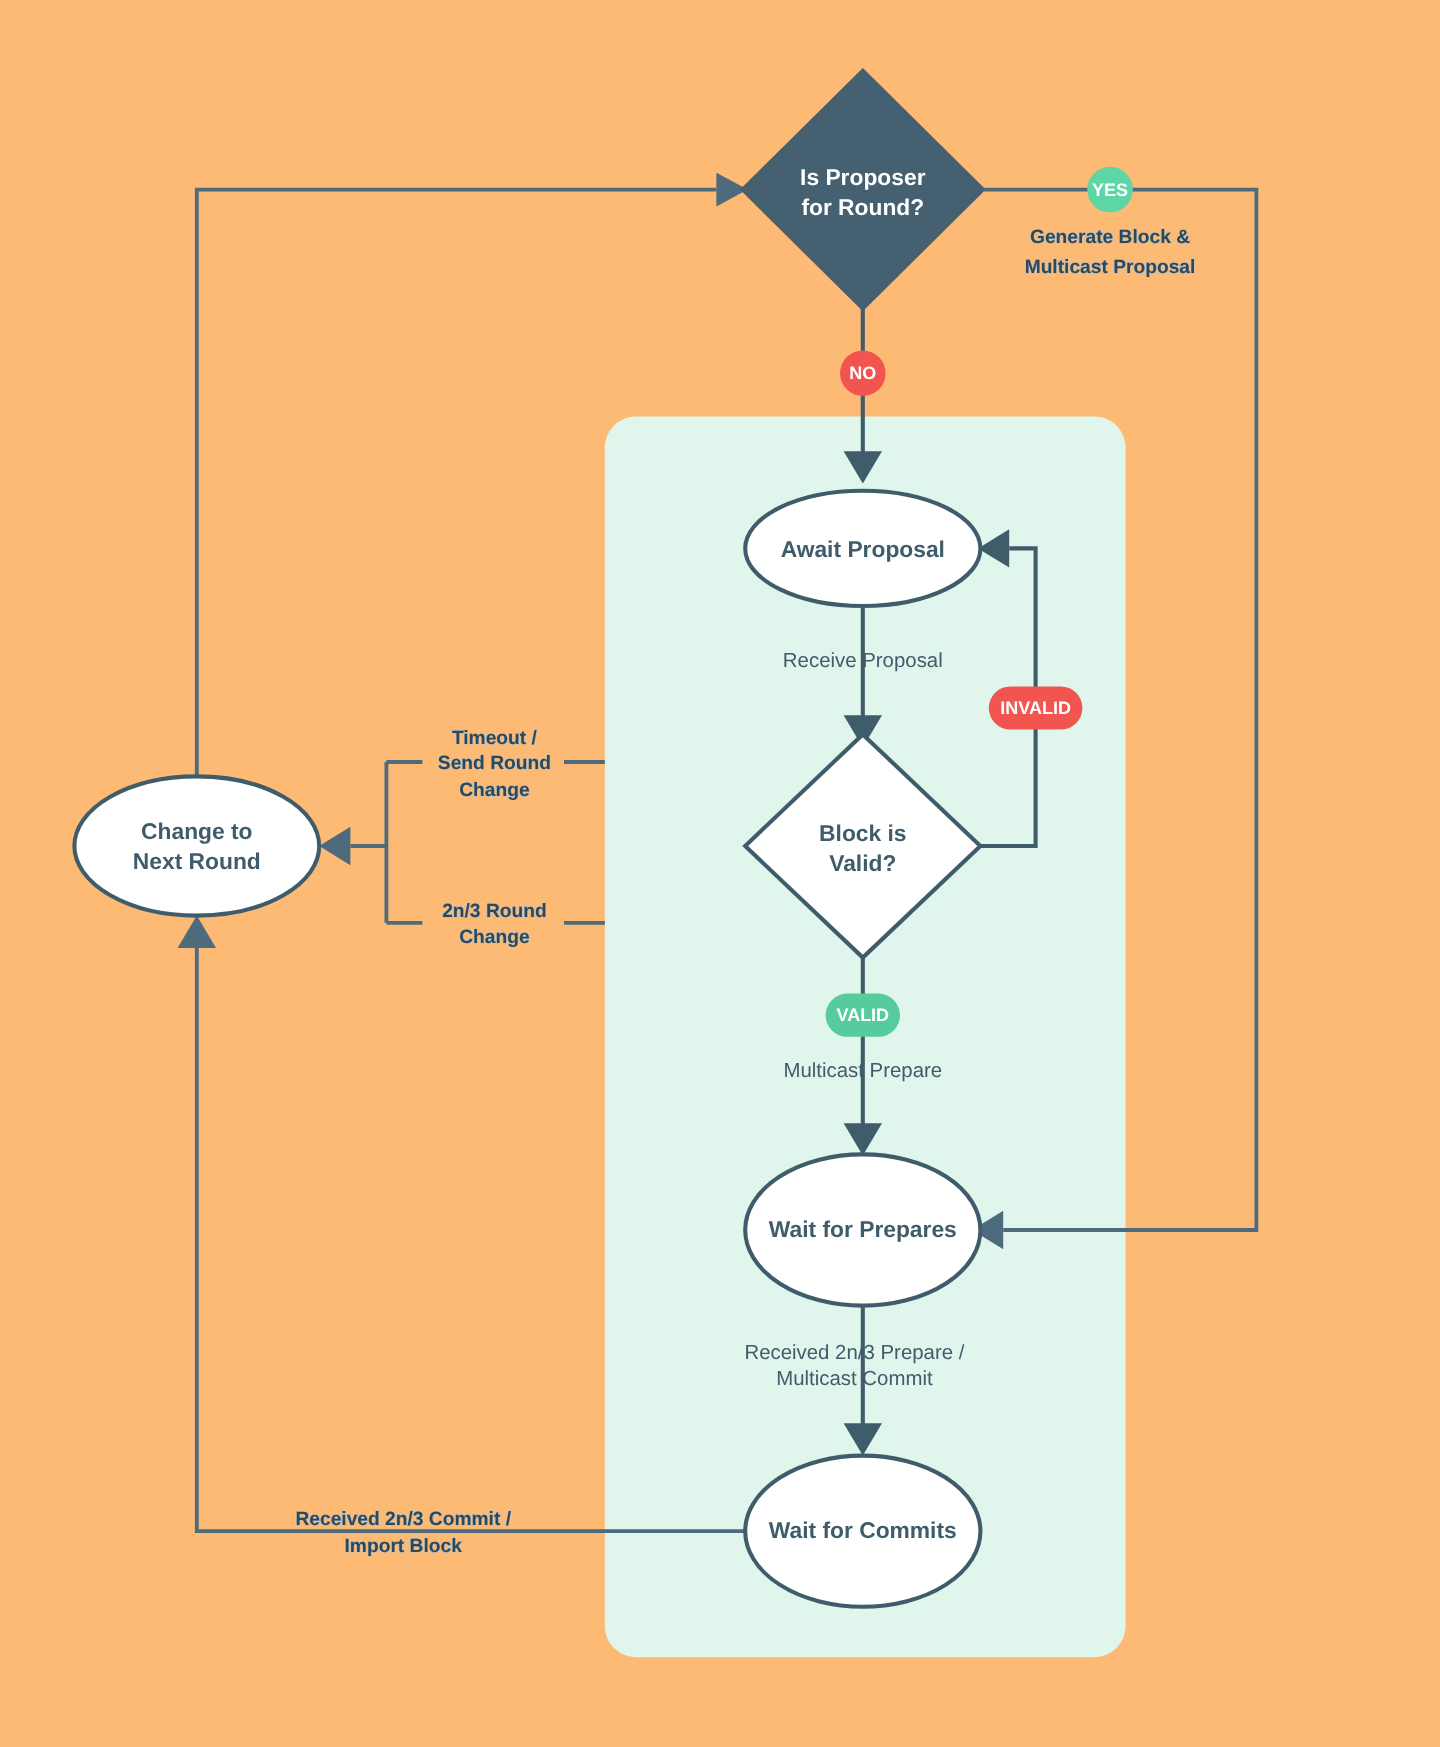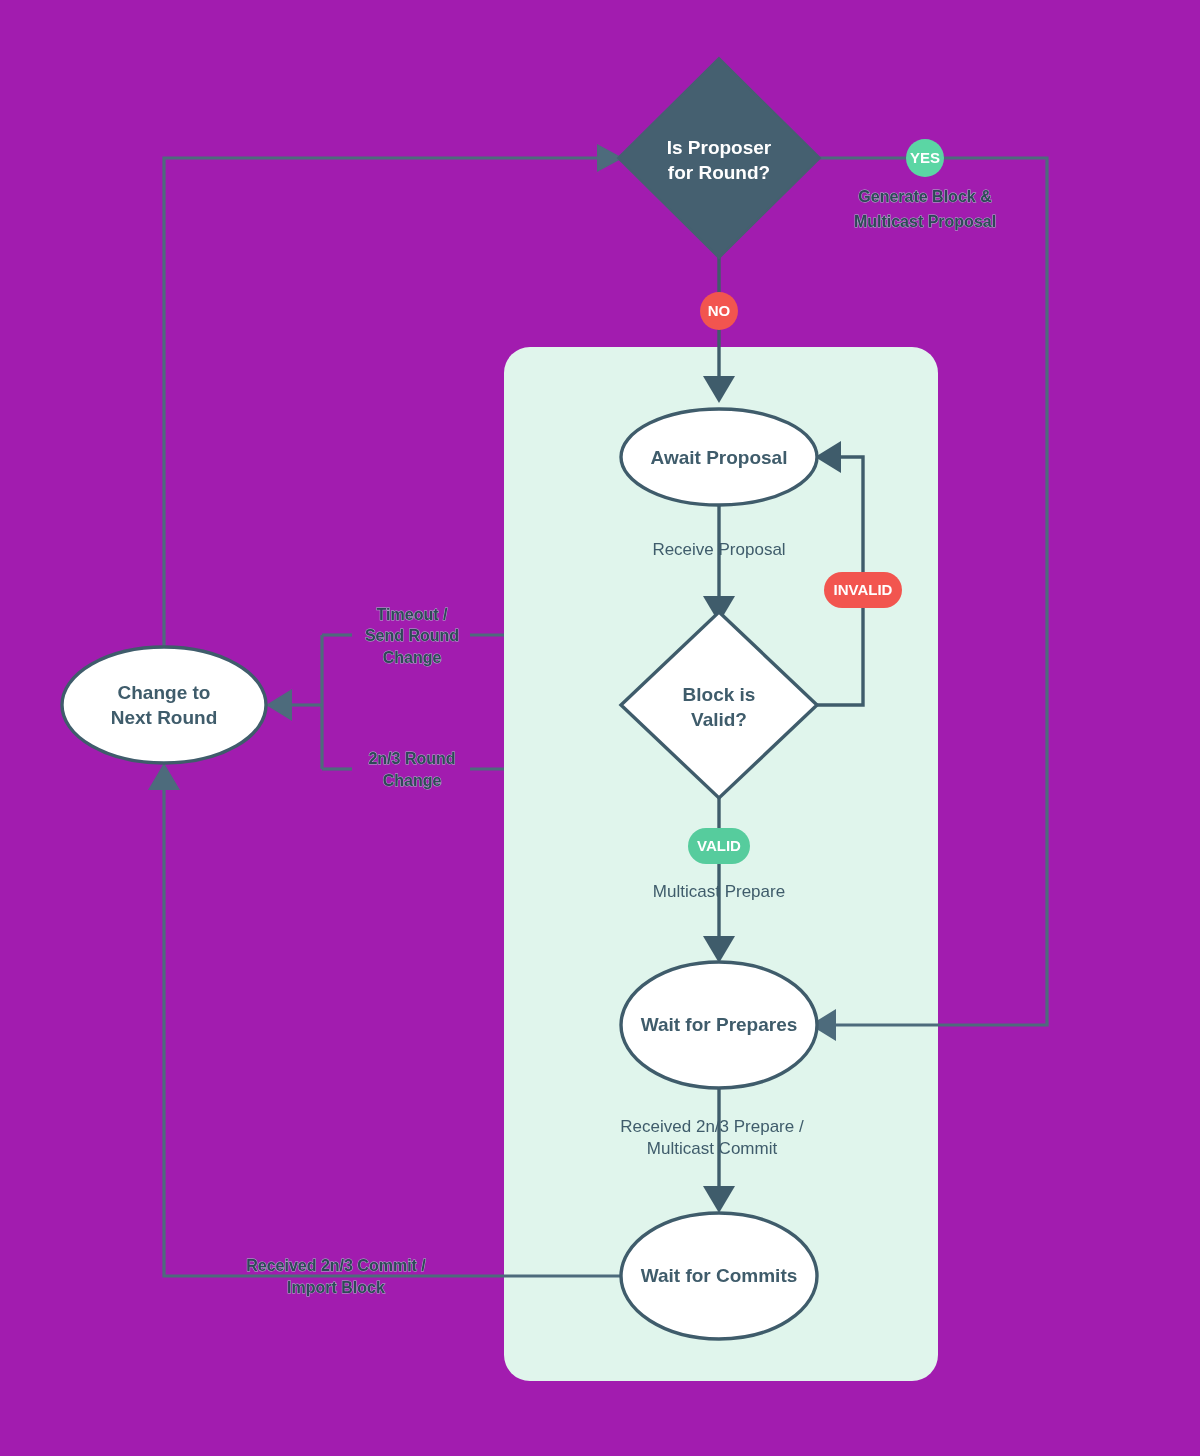--- a/index.html
+++ b/index.html
@@ -4,21 +4,21 @@
 <style>
   html, body {
     margin: 0;
     padding: 0;
     background: #000000;
   }
   #stage {
     position: relative;
     width: 1200px;
     height: 1456px;
-    background: #a21caf;
+    background: #fdba74;
     overflow: hidden;
     font-family: "Liberation Sans", sans-serif;
   }
   svg#flow {
     position: absolute;
     left: 0;
     top: 0;
     width: 1200px;
     height: 1456px;
     display: block;

